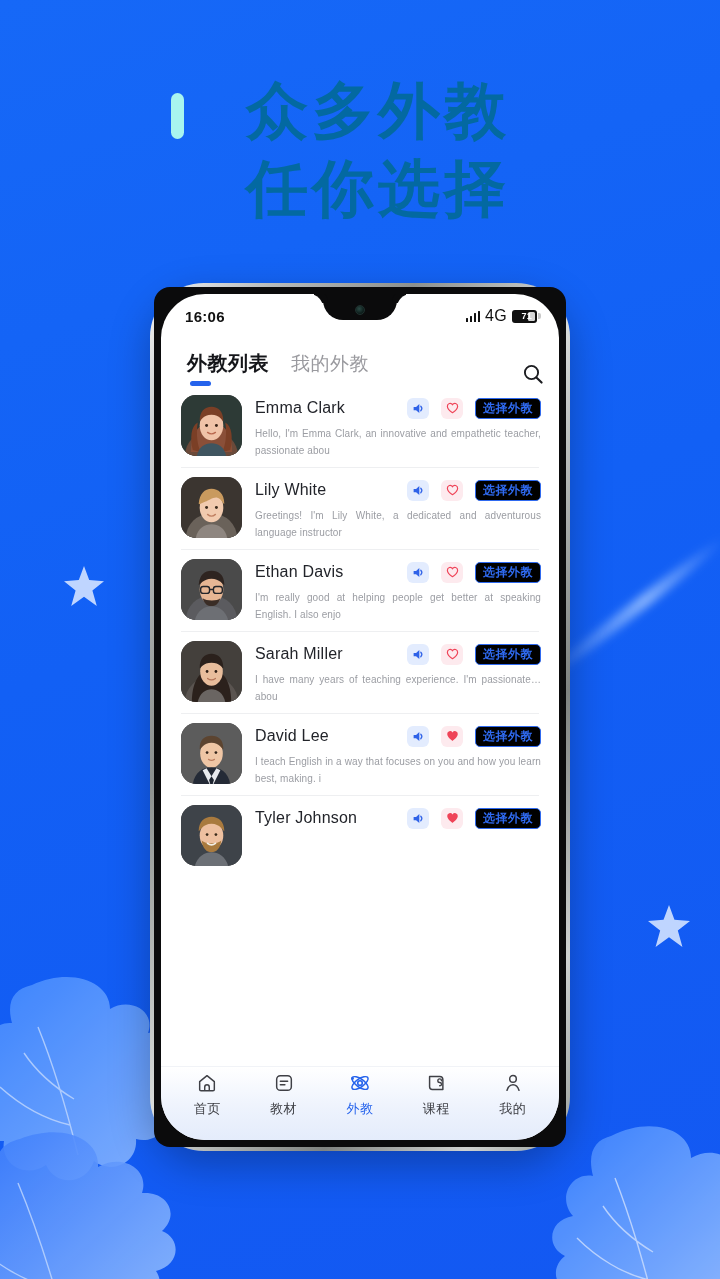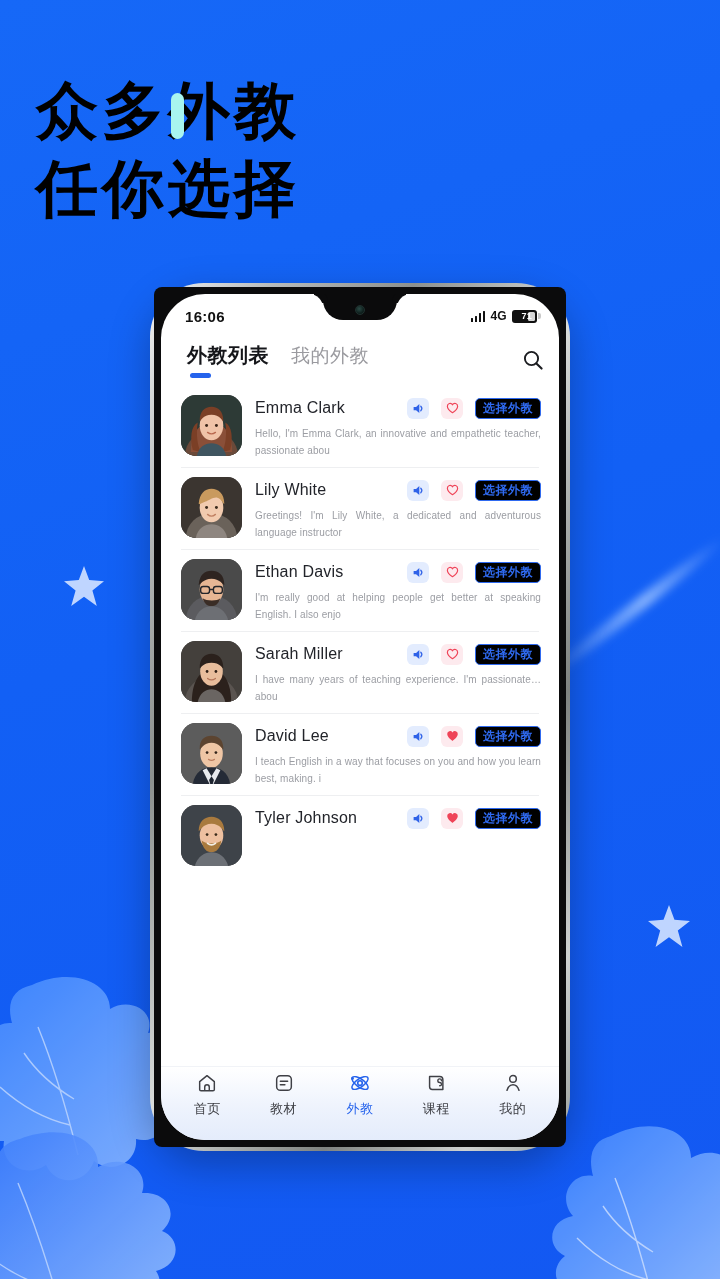--- a/index.html
+++ b/index.html
@@ -34,21 +34,21 @@
     opacity: .92;
   }
   .star-left  { left: 64px;  top: 566px; width: 40px; height: 40px; }
   .star-right { left: 648px; top: 905px; width: 42px; height: 42px; }
 
   .leaf { position: absolute; opacity: .9; }
 
   
   .headline {
     position: absolute; left: 0; right: 0; top: 72px;
-    color: #000000;
+    text-align: center; color: #0369a1;
     font-size: 62px; line-height: 78px;
     font-weight: 700; letter-spacing: 4px; padding-left: 36px;
   }
   .headline .line { position: relative; display: block; }
   .accent-bar {
     position: absolute;
     left: 171px; top: 93px;
     width: 13px; height: 46px;
     background: #a8f5ef;
     border-radius: 7px;
@@ -59,21 +59,21 @@
     position: absolute;
     left: 150px; top: 283px;
     width: 420px; height: 868px;
     border-radius: 54px;
     background: linear-gradient(118deg,#f2f3f3 0%,#b8bbba 14%,#8c908d 30%,#d9dcda 50%,#7f8380 72%,#cfd2d0 88%,#9aa09c 100%);
     padding: 4px;
     box-shadow: 0 14px 40px rgba(0,0,0,.28);
   }
   .phone-inner {
     width: 100%; height: 100%;
-    border-radius: 8px;
+    border-radius: 16px;
     background: #0b0b0c;
     padding: 7px;
   }
   .screen {
     position: relative;
     width: 100%; height: 100%;
     border-radius: 44px;
     background: #ffffff;
     overflow: hidden;
     display: flex; flex-direction: column;
@@ -108,42 +108,42 @@
     font-size: 15px; font-weight: 700; color: #111;
     letter-spacing: .3px;
   }
   .status-right { display: flex; align-items: center; gap: 5px; }
   .signal { display: flex; align-items: flex-end; gap: 1.5px; height: 11px; }
   .signal i { display: block; width: 2.5px; background: #111; border-radius: .5px; }
   .signal i:nth-child(1){ height: 4px; }
   .signal i:nth-child(2){ height: 6px; }
   .signal i:nth-child(3){ height: 8.5px; }
   .signal i:nth-child(4){ height: 11px; }
-  .net { font-size: 12px; font-weight: 700; }
+  .net { font-size: 16px; font-weight: 400; }
   .battery {
     position: relative; width: 25px; height: 13px;
     border-radius: 3px; background: #111;
     display: flex; align-items: center; justify-content: flex-end;
     color: #fff; font-size: 9px; font-weight: 700;
     padding-right: 5px;
   }
   .battery::after {
     content: ""; position: absolute; right: -3.5px; top: 3.5px;
     width: 3px; height: 6px; background: #c9c9c9; border-radius: 0 2px 2px 0;
   }
   .battery .fill {
     position: absolute; right: 2px; top: 2px; bottom: 2px; width: 7px;
     background: #d6d6d6; border-radius: 1.5px;
   }
   .battery .pct { position: relative; z-index: 2; }
 
   
   .topbar {
     flex: 0 0 52px;
-    display: flex; align-items: center;
+    display: flex; align-items: flex-end;
     padding: 0 14px 0 26px; gap: 22px;
   }
   .tab { position: relative; cursor: pointer; padding-bottom: 9px; }
   .tab-label { font-size: 19px; color: #9a9a9f; font-weight: 400; letter-spacing: .5px; }
   .tab.active .tab-label { color: #15161a; font-weight: 700; font-size: 20px; }
   .tab.active::after {
     content: ""; position: absolute; left: 3px; bottom: 0;
     width: 21px; height: 5px; border-radius: 3px; background: #2563ec;
   }
   .search-btn { margin-left: auto; cursor: pointer; display: flex; align-items: center; }

